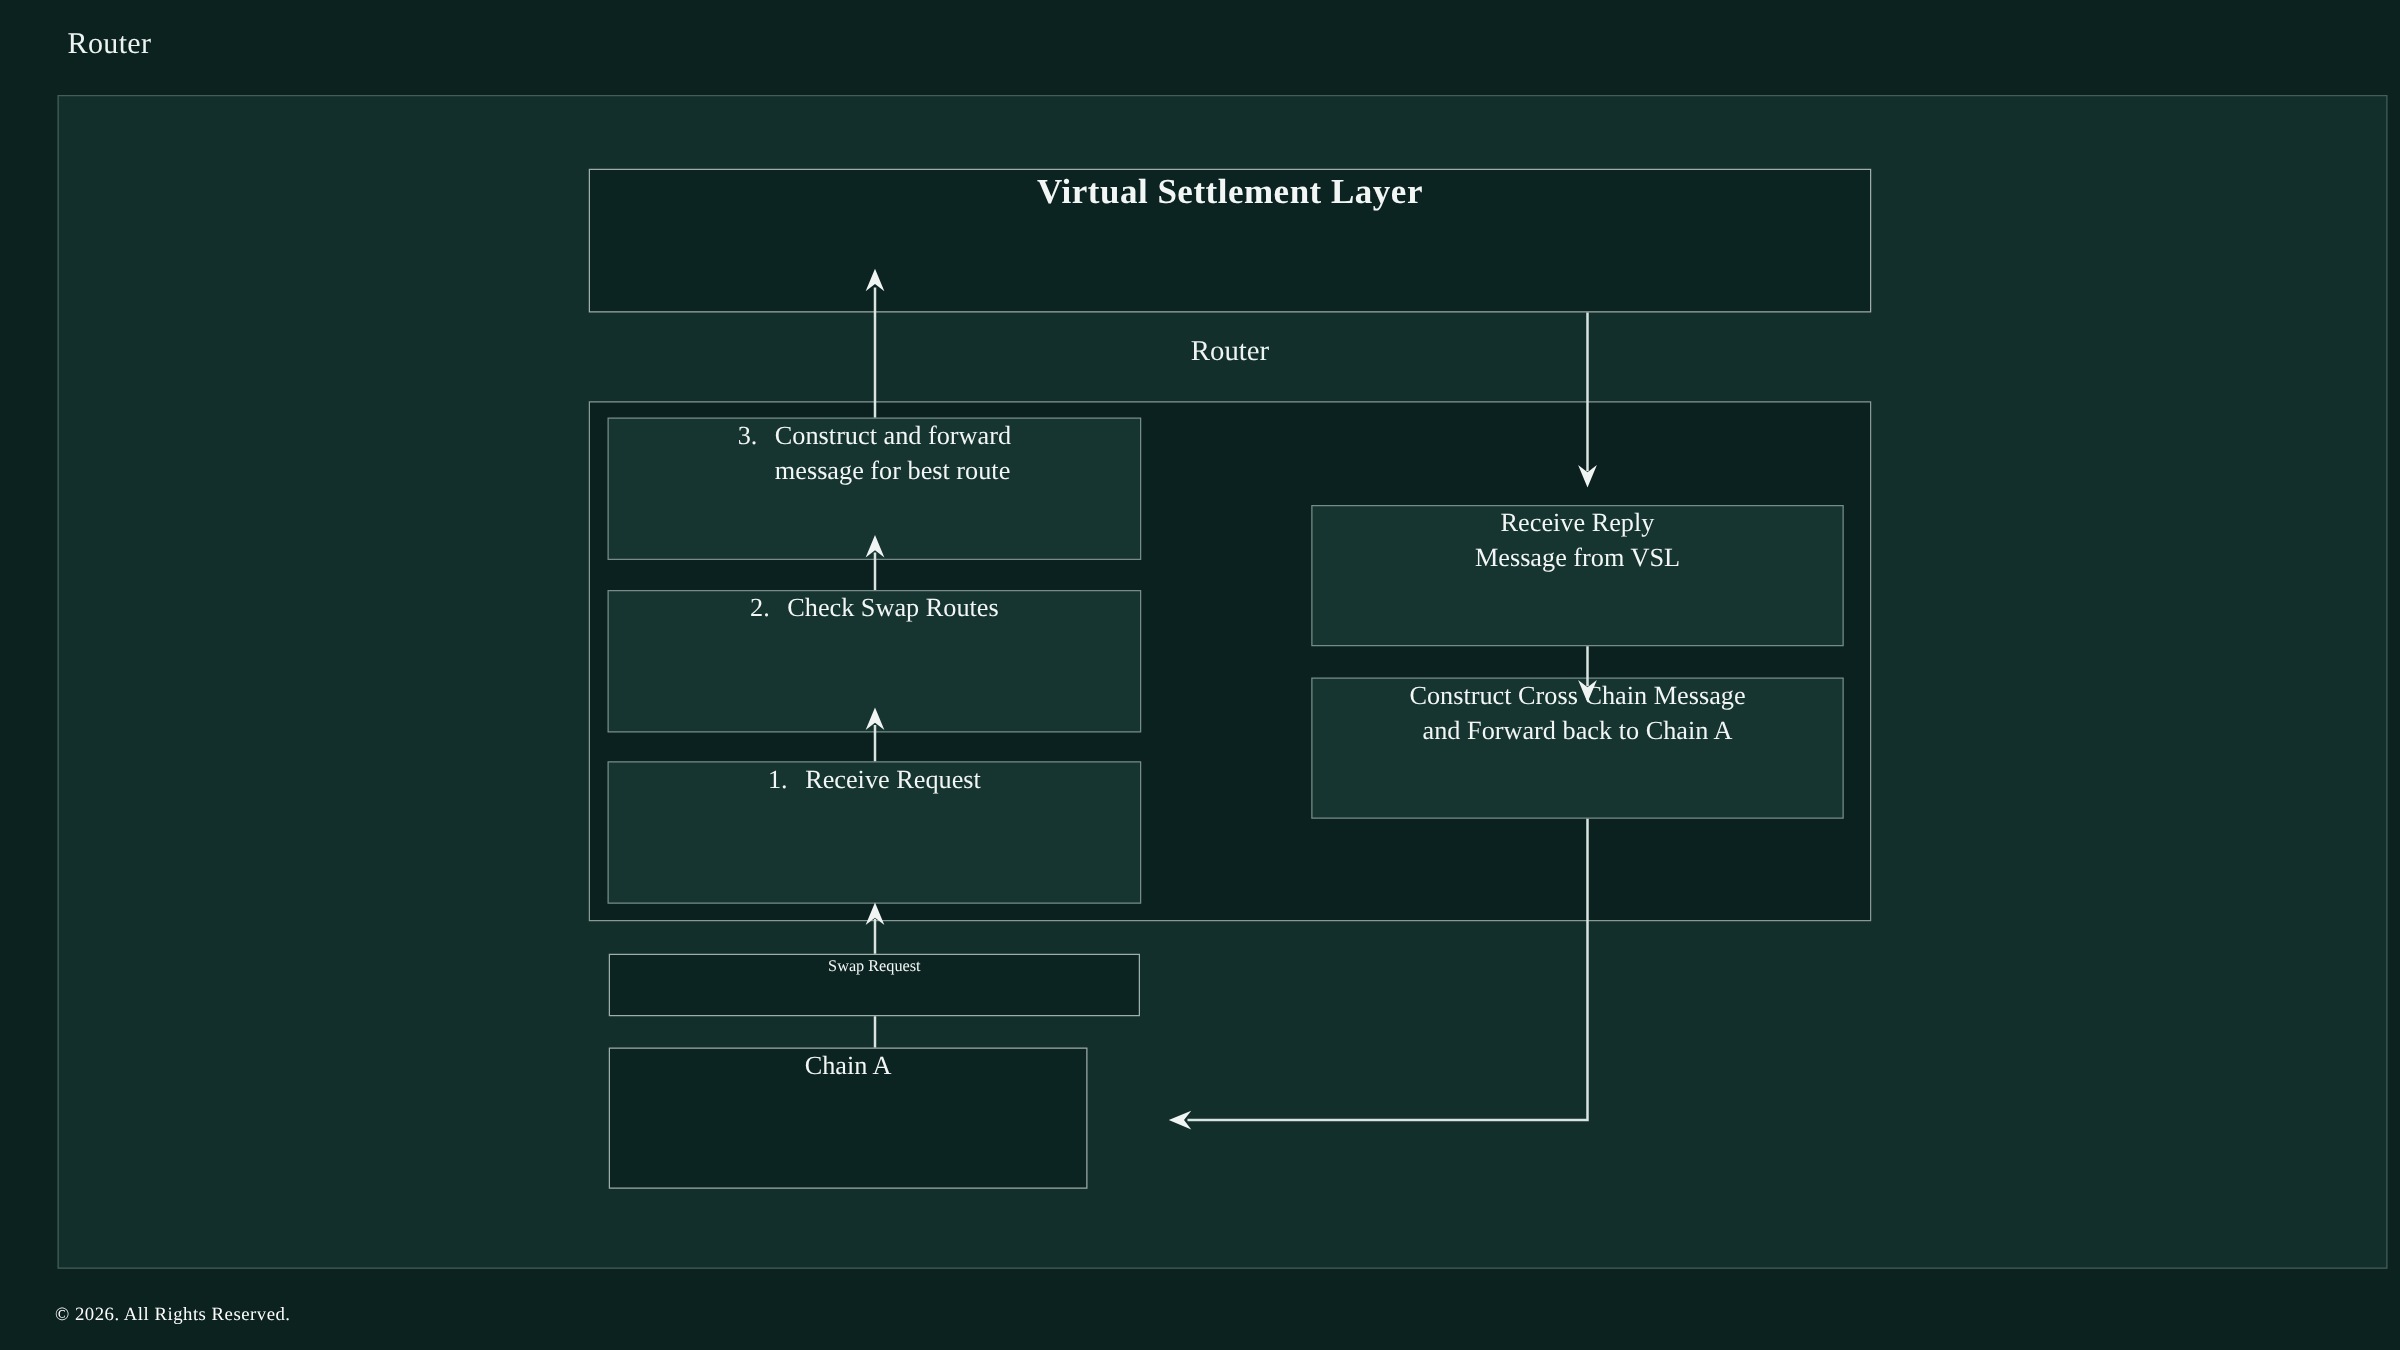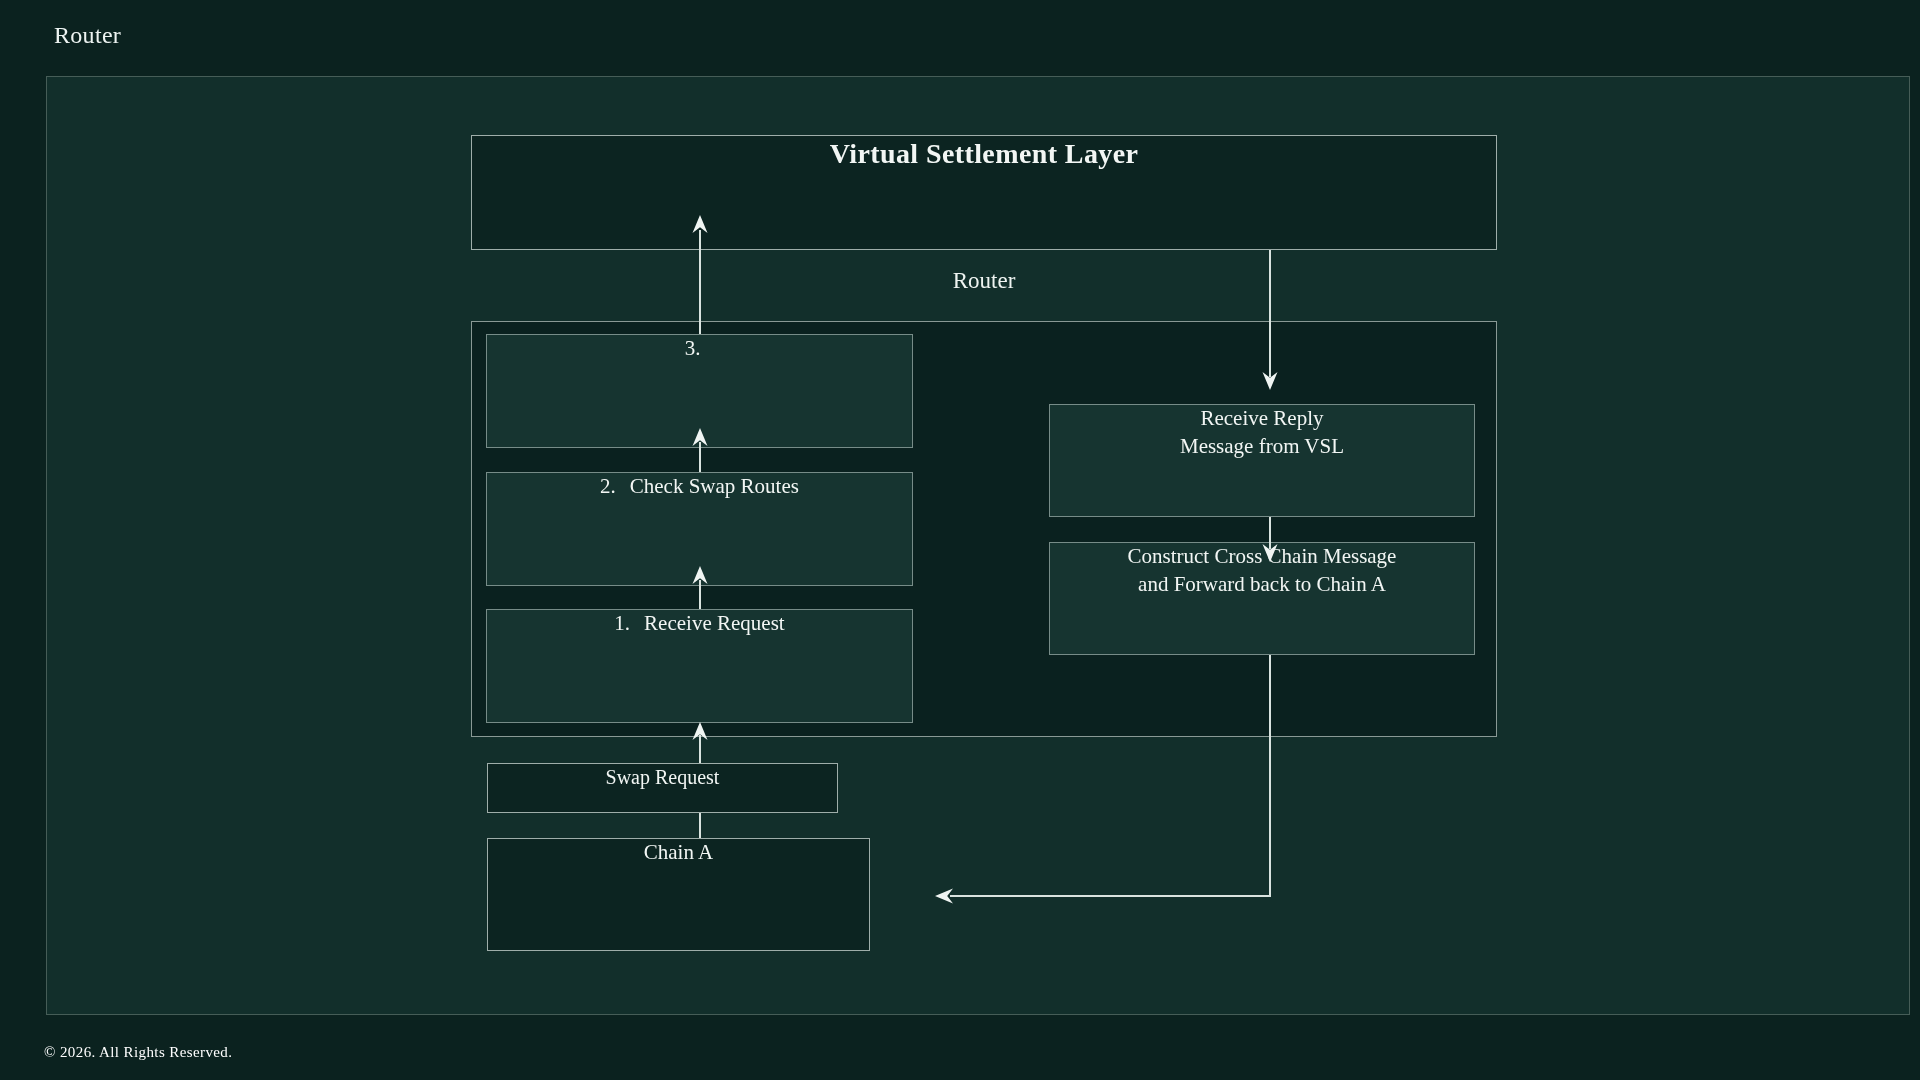--- a/index.html
+++ b/index.html
@@ -109,23 +109,23 @@
   }
   .info-box {
     left: 1025px;
     width: 426px;
     height: 113px;
     font-size: 21px;
   }
   .swap-box {
     left: 463px;
     top: 763px;
-    width: 351px;
+    width: 425px;
     height: 50px;
-    font-size: 20px;
+    font-size: 13px;
   }
   .chain-box {
     left: 463px;
     top: 838px;
     width: 383px;
     height: 113px;
     font-size: 21px;
   }
   .connector-layer {
     position: absolute;
@@ -149,20 +149,21 @@
     <span>Virtual Settlement Layer</span>
   </div>
 
   <div class="router-label">Router</div>
 
   <div class="router-container"></div>
 
   <div class="node light-node step-box" style="top:334px;">
     <div class="step-inner">
       <span class="step-num">3.</span>
+      <span class="step-text"><span>Construct and forward</span><br><span>message for best route</span></span>
     </div>
   </div>
 
   <div class="node light-node step-box" style="top:472px;">
     <div class="step-inner">
       <span class="step-num">2.</span>
       <span class="step-text">Check Swap Routes</span>
     </div>
   </div>
 

